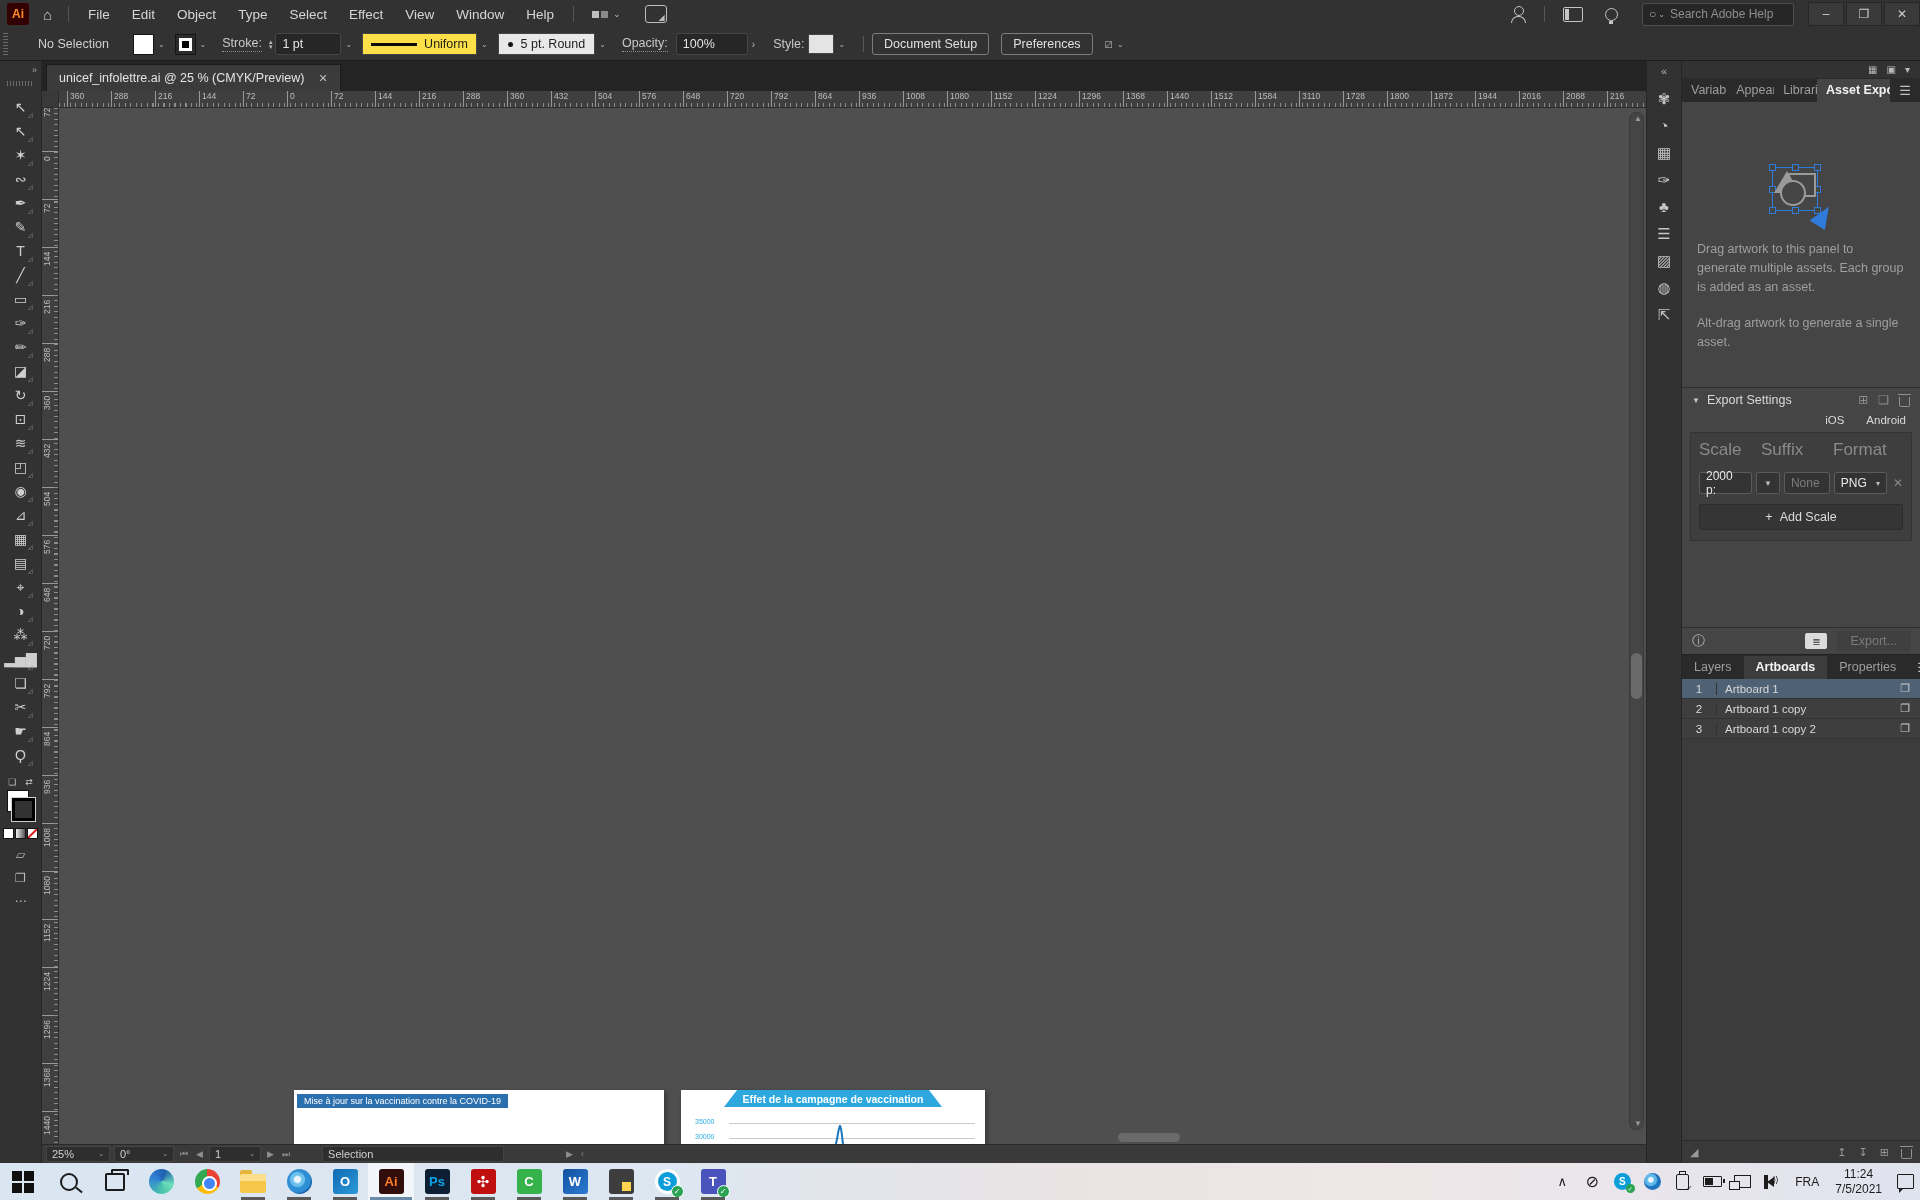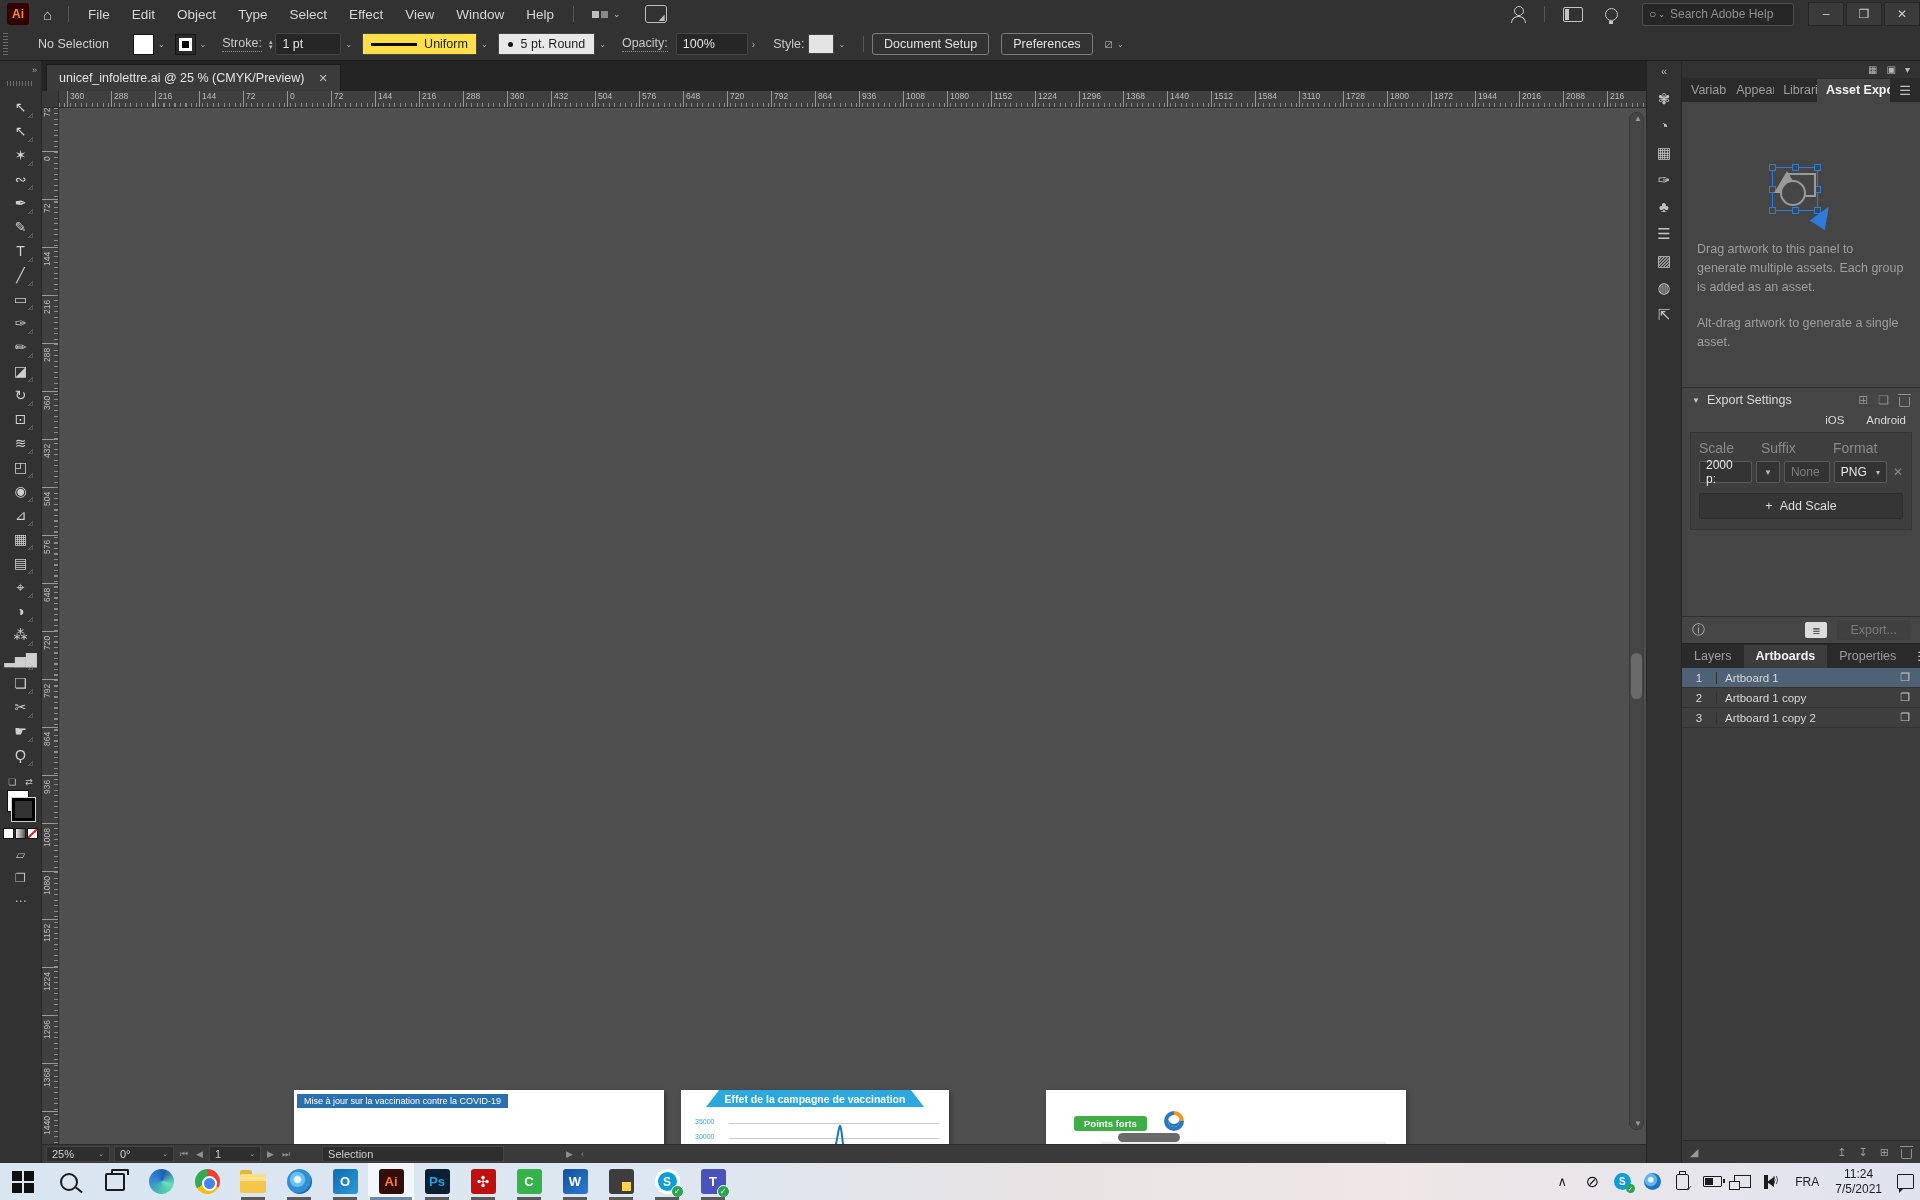--- a/index.html
+++ b/index.html
@@ -114,21 +114,21 @@
      radial-gradient(circle at 55% 82%,#7ec0d8 0 5%,transparent 6%),
      radial-gradient(circle at 68% 70%,#2f6f94 0 7%,transparent 8%),
      radial-gradient(circle at 84% 78%,#39789e 0 8%,transparent 9%),
      radial-gradient(circle at 30% 55%,#3d2a18 0 6%,transparent 7%),
      radial-gradient(circle at 62% 50%,#4a3categorize20 0 5%,transparent 6%),
      radial-gradient(circle at 75% 45%,#543a22 0 6%,transparent 7%),
      radial-gradient(circle at 90% 30%,#c4ad88 0 14%,transparent 15%),
      linear-gradient(180deg,#8a6c46 0%,#77573a 45%,#54402a 100%)}
   #ab1 .banner{position:absolute;left:3px;top:4px;background:#2a6fae;color:#fff;font-size:9px;
     padding:2px 7px;white-space:nowrap}
-  #ab2{left:639px;top:982px;width:268px;height:60px}
+  #ab2{left:639px;top:982px;width:304px;height:60px}
   #ab2 .trap{position:absolute;left:50%;top:0;transform:translateX(-50%);width:218px;height:17px;
     background:#2ca8df;clip-path:polygon(6% 0,94% 0,100% 100%,0 100%);display:flex;align-items:center;justify-content:center;
     color:#fff;font-size:10.5px;font-weight:bold;white-space:nowrap}
   #ab2 .gl{position:absolute;left:48px;right:10px;height:1px;background:#c9c9c9}
   #ab2 .yl{position:absolute;left:14px;color:#29abe2;font-size:7px}
   #ab2 svg{position:absolute;left:152px;top:34px}
   #ab3{left:1004px;top:982px;width:360px;height:60px}
   #ab3 .pill{position:absolute;left:28px;top:26px;background:#3fae49;color:#fff;font-weight:bold;
     font-size:9.5px;padding:2px 10px;border-radius:3px}
   #ab3 .logo{position:absolute;left:118px;top:21px;width:20px;height:20px;border-radius:50%;
@@ -170,21 +170,21 @@
   #ae-hints p{margin:0 0 18px 0}
   
   #es{background:#454545;border-top:1px solid #2f2f2f}
   #es-head{height:24px;display:flex;align-items:center;color:#d9d9d9;font-size:12.5px;padding:0 10px;gap:7px}
   #es-head .tri{font-size:8px;color:#c5c5c5}
   #es-head .icos{margin-left:auto;display:flex;gap:10px;color:#8f8f8f;font-size:12px;align-items:center}
   .trash{width:9px;height:9px;border:1px solid #8f8f8f;border-top:none;border-radius:0 0 2px 2px;position:relative;margin-top:3px}
   .trash::before{content:"";position:absolute;top:-3px;left:-2px;right:-2px;height:1.5px;background:#8f8f8f}
   #es-plat{display:flex;justify-content:flex-end;gap:22px;color:#dadada;font-size:11.5px;padding:2px 14px 6px}
   #es-panel{margin:0 8px;background:#3e3e3e;border:1px solid #343434;padding:7px 8px 10px}
-  #es-labels{display:flex;color:#8a8a8a;font-size:14px;margin-bottom:5px}
+  #es-labels{display:flex;color:#8a8a8a;font-size:17px;margin-bottom:12px}
   #es-labels span:nth-child(1){width:62px}
   #es-labels span:nth-child(2){width:72px}
   #es-fields{display:flex;align-items:center;gap:4px}
   .es-input{background:#333;border:1px solid #5a5a5a;height:20px;border-radius:2px;display:flex;
     align-items:center;padding:0 6px;color:#e8e8e8;font-size:12px}
   #es-scale{width:64px}
   #es-scale-dd{width:16px;justify-content:center;color:#bbb;font-size:8px}
   #es-suffix{width:52px;color:#7d7d7d}
   #es-format{width:64px;justify-content:space-between}
   #es-x{color:#8a8a8a;font-size:12px;margin-left:2px}
@@ -471,25 +471,20 @@
         <div class="ab" id="ab2">
           <div class="trap">Effet de la campagne de vaccination</div>
           <span class="yl" style="top:28px">35000</span>
           <span class="yl" style="top:43px">30000</span>
           <span class="gl" style="top:33px"></span>
           <span class="gl" style="top:48px"></span>
           <svg width="16" height="26" viewBox="0 0 16 26">
             <path d="M1,25 C4,22 5,4 7,2 C9,4 9,18 11,25" fill="none" stroke="#1b75bb" stroke-width="2"></path>
           </svg>
         </div>
-        <div class="ab" id="ab3">
-          <span class="pill">Points forts</span>
-          <span class="logo"></span>
-          <span class="bar"></span>
-        </div>
 
         <span id="vs-up">▲</span>
         <div id="vscroll">
           <div id="vthumb"></div>
         </div>
         <span id="vs-dn">▼</span>
         <div id="hthumb"></div>
       </div>
       <div id="statusbar">
         <span class="sb-field" style="margin-left:4px;width:52px;justify-content:space-between">

